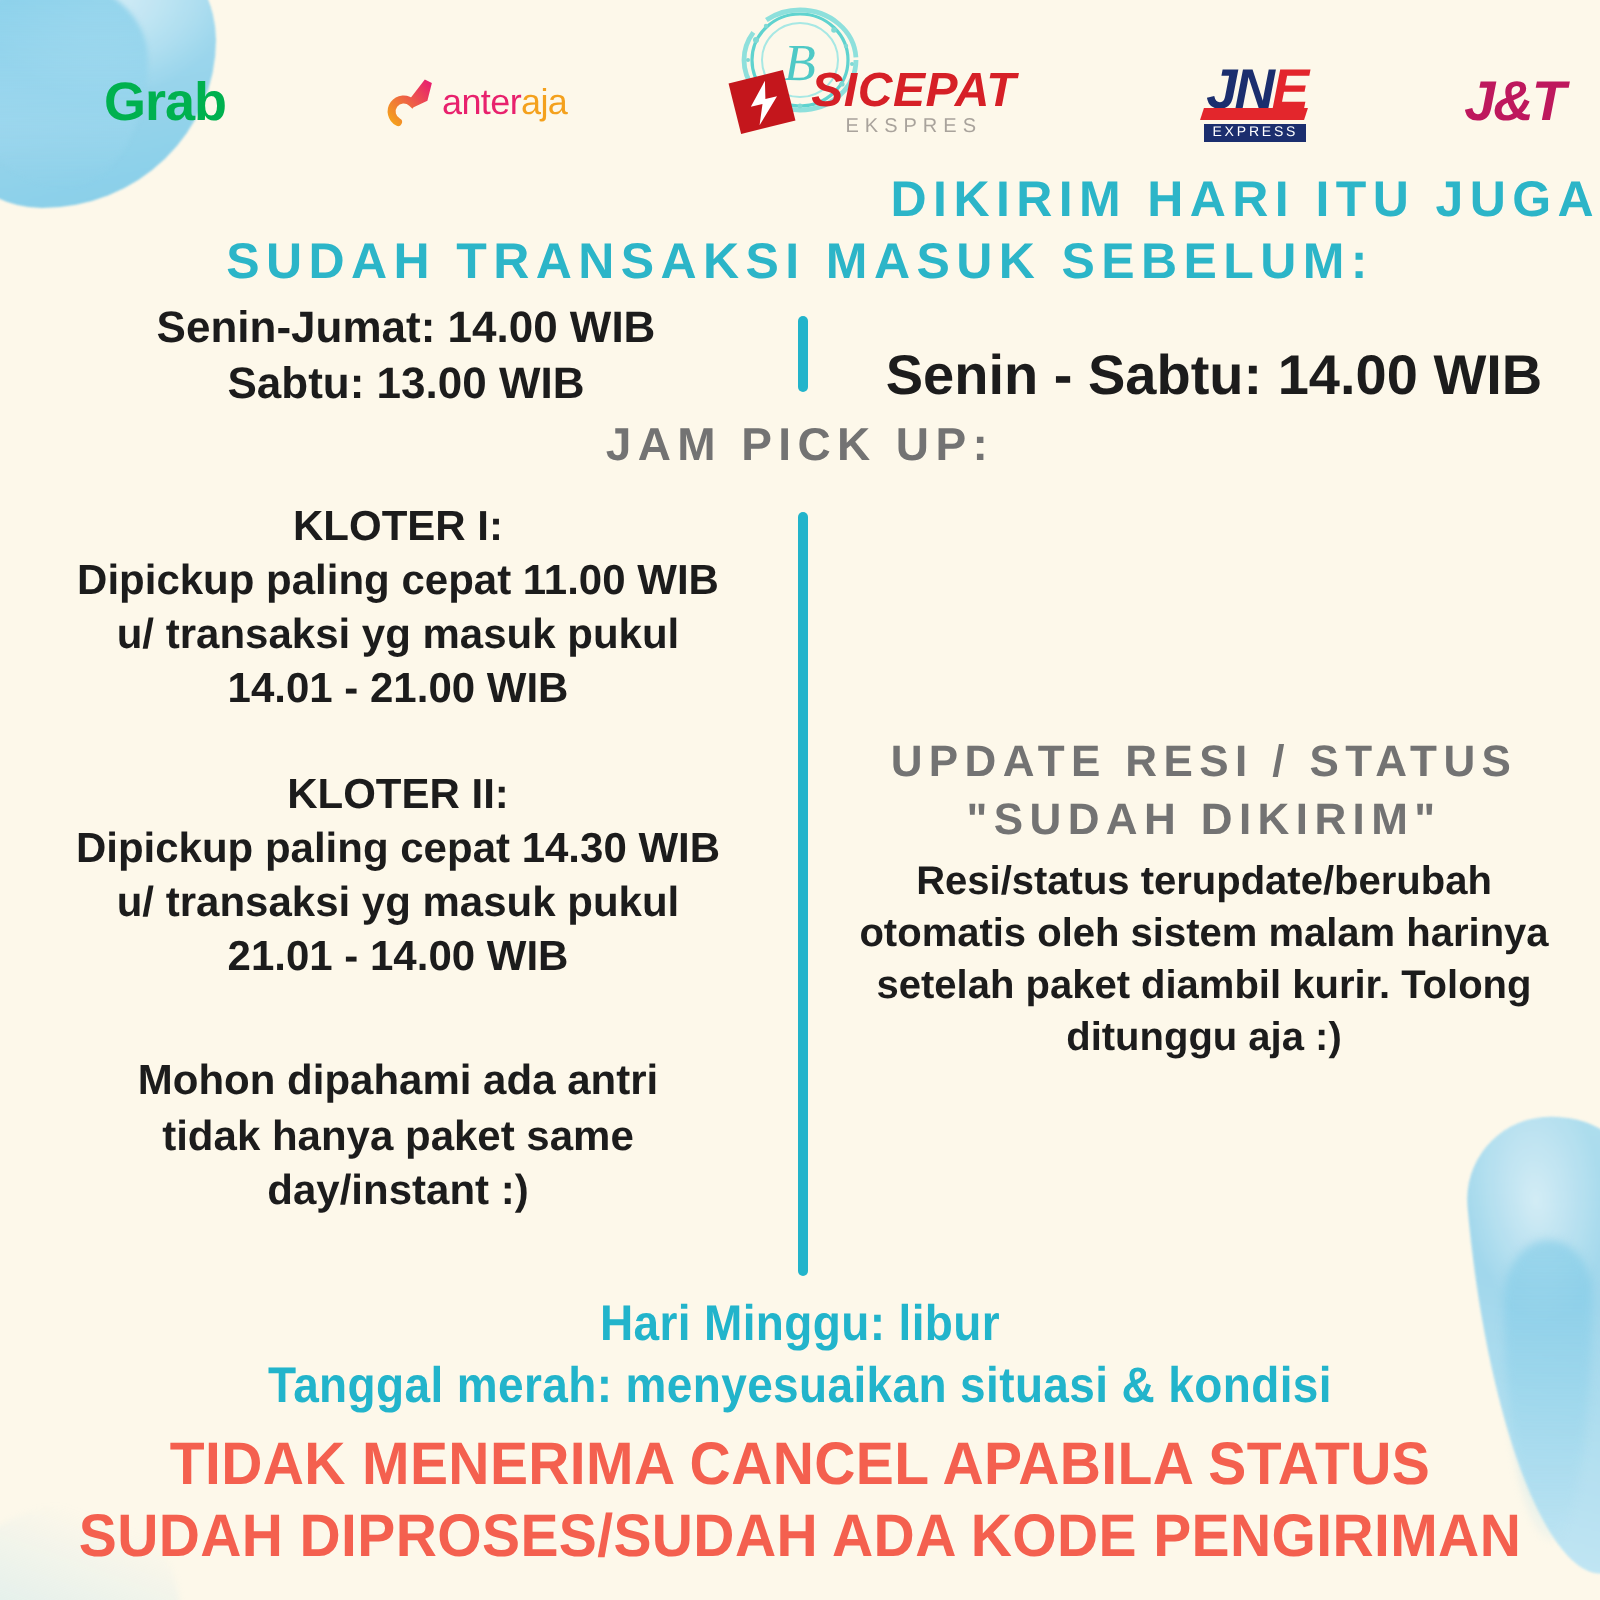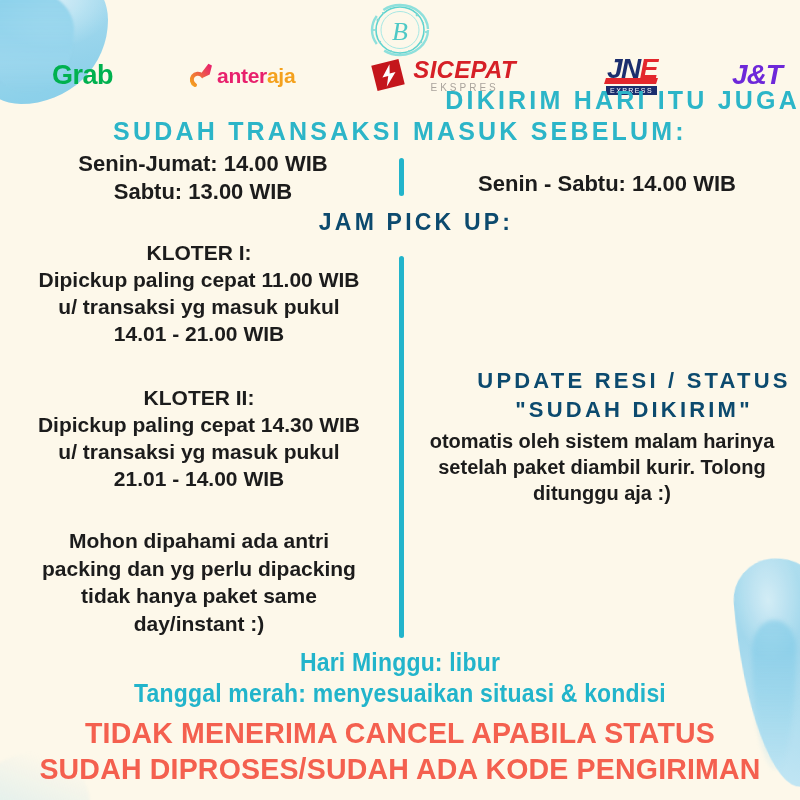--- a/index.html
+++ b/index.html
@@ -90,21 +90,21 @@
     transform: translateX(-50%);
     width: 72px;
     height: 56px;
   }
 
   
   .logo-row {
     position: absolute;
     left: 0;
     right: 0;
-    top: 52px;
+    top: 28px;
     height: 46px;
     display: flex;
     align-items: center;
     justify-content: space-between;
     padding: 0 18px 0 52px;
     box-sizing: border-box;
     gap: 32px;
   }
   .logo {
     display: flex;
@@ -141,22 +141,22 @@
     background: #fff;
     border-radius: 60% 10% 60% 10%;
     transform: rotate(-10deg);
   }
   .anteraja-mark {
     width: 26px; height: 26px;
     margin-right: 3px;
     flex: none;
   }
   .logo-anteraja {
-    font-size: 21px;
-    font-weight: bold;
+    font-size: 18px;
+    font-weight: normal;
     letter-spacing: -.3px;
   }
   .ant-a { color: #f4a11d; }
   .ant-b { color: #e8216d; }
 
   .sicepat-mark {
     width: 36px; height: 36px;
     margin-right: 7px;
     flex: none;
   }
@@ -197,45 +197,44 @@
     letter-spacing: 1.4px;
     color: #fff;
     background: #1b2e6e;
     padding: 1px 4px;
     margin-top: 2px;
   }
   .logo-jt {
     font-size: 28px;
     font-weight: bold;
     font-style: italic;
-    color: #6d28d9;
+    color: #be185d;
     letter-spacing: -1px;
     text-align: center;
   }
 
   
   .headline {
     position: absolute;
     left: 0; right: 0;
     text-align: center;
     color: #2cb5c8;
     font-weight: bold;
     letter-spacing: 3.2px;
     font-size: 25px;
     line-height: 1.32;
   }
   #headline-1 { top: 84px; text-align: right; }
   #headline-2 { top: 115px; }
 
   .teal-head {
-    color: #0c4a6e;
+    color: #737373;
     font-weight: bold;
     letter-spacing: 3.2px;
     text-align: center;
-    margin-left: 32px;
   }
 
   
   .blk {
     position: absolute;
     text-align: center;
     color: #1c1c1c;
     font-weight: bold;
     line-height: 1.28;
     font-size: 21px;
@@ -367,55 +366,55 @@
   <div class="headline" id="headline-2">SUDAH TRANSAKSI MASUK SEBELUM:</div>
 
   <div class="divider" id="divider-short"></div>
   <div class="divider" id="divider-long"></div>
 
   <div class="blk" style="left:28px; top:150px; width:350px; font-size:22px;">
     <div>Senin-Jumat: 14.00 WIB</div>
     <div>Sabtu: 13.00 WIB</div>
   </div>
 
-  <div class="blk" style="left:422px; top:170px; width:370px; font-size:22px;">
+  <div class="blk" style="left:422px; top:170px; width:370px; font-size:28px;">
     <div>Senin - Sabtu: 14.00 WIB</div>
   </div>
 
   <div class="teal-head" style="position:absolute; left:0; right:0; top:209px; font-size:23px;">JAM PICK UP:</div>
 
-  <div class="blk" style="left:4px; top:240px; width:390px;">
+  <div class="blk" style="left:4px; top:251px; width:390px;">
     <div>KLOTER I:</div>
     <div>Dipickup paling cepat 11.00 WIB</div>
     <div>u/ transaksi yg masuk pukul</div>
     <div>14.01 - 21.00 WIB</div>
   </div>
 
 
   <div class="blk" style="left:4px; top:385px; width:390px;">
     <div>KLOTER II:</div>
     <div>Dipickup paling cepat 14.30 WIB</div>
     <div>u/ transaksi yg masuk pukul</div>
     <div>21.01 - 14.00 WIB</div>
   </div>
 
   <div class="teal-head" style="position:absolute; left:410px; width:384px; top:366px; font-size:22px; line-height:1.33;">
     <div>UPDATE RESI / STATUS</div>
     <div>"SUDAH DIKIRIM"</div>
   </div>
 
   <div class="blk" style="left:410px; top:428px; width:384px; font-size:20px; line-height:1.3;">
+    <div>Resi/status terupdate/berubah</div>
     <div>otomatis oleh sistem malam harinya</div>
     <div>setelah paket diambil kurir. Tolong</div>
     <div>ditunggu aja :)</div>
   </div>
 
   <div class="blk" style="left:8px; top:527px; width:382px; line-height:1.32;text-align:center;">
     <div>Mohon dipahami ada antri</div>
-    <div>packing dan yg perlu dipacking</div>
     <div>tidak hanya paket same</div>
     <div>day/instant :)</div>
   </div>
 
   <div class="footer-teal" id="footer-sunday">Hari Minggu: libur</div>
   <div class="footer-teal" id="footer-redday">Tanggal merah: menyesuaikan situasi &amp; kondisi</div>
 
   <div class="footer-red" id="footer-warn-1">TIDAK MENERIMA CANCEL APABILA STATUS</div>
   <div class="footer-red" id="footer-warn-2">SUDAH DIPROSES/SUDAH ADA KODE PENGIRIMAN</div>
 

